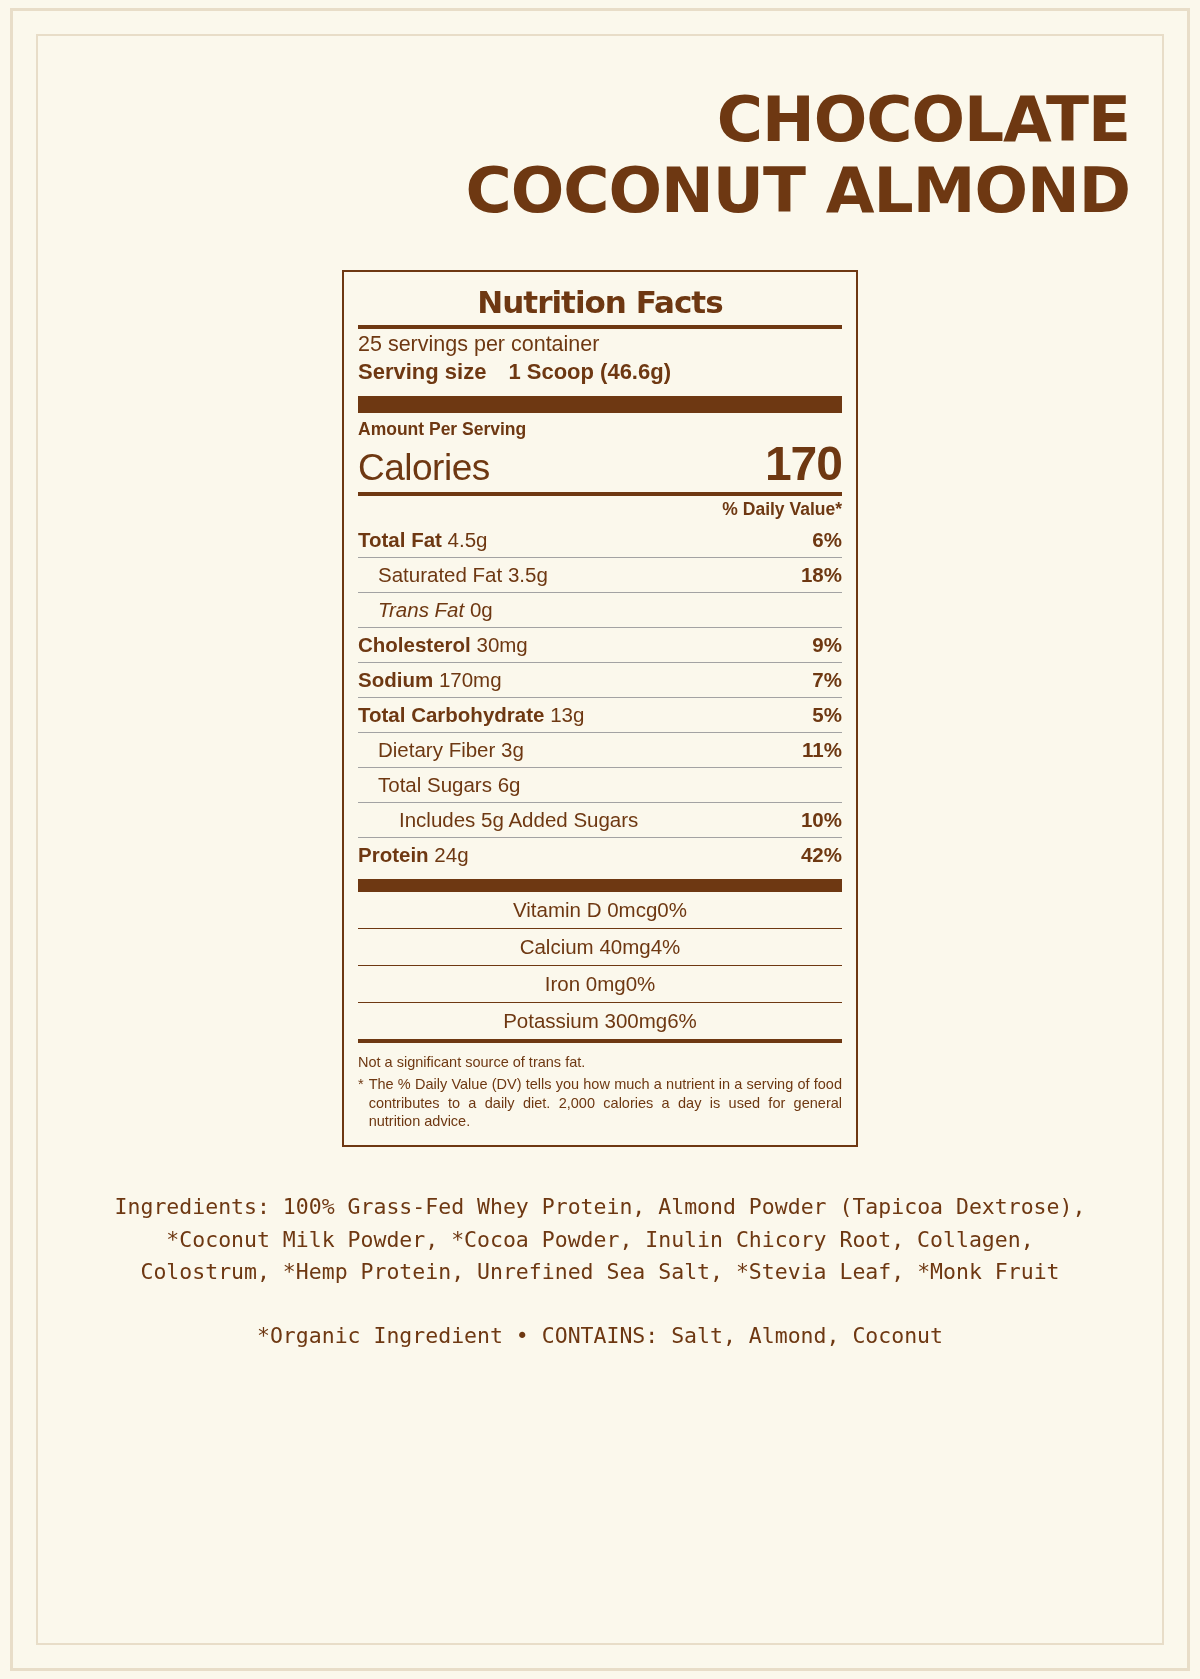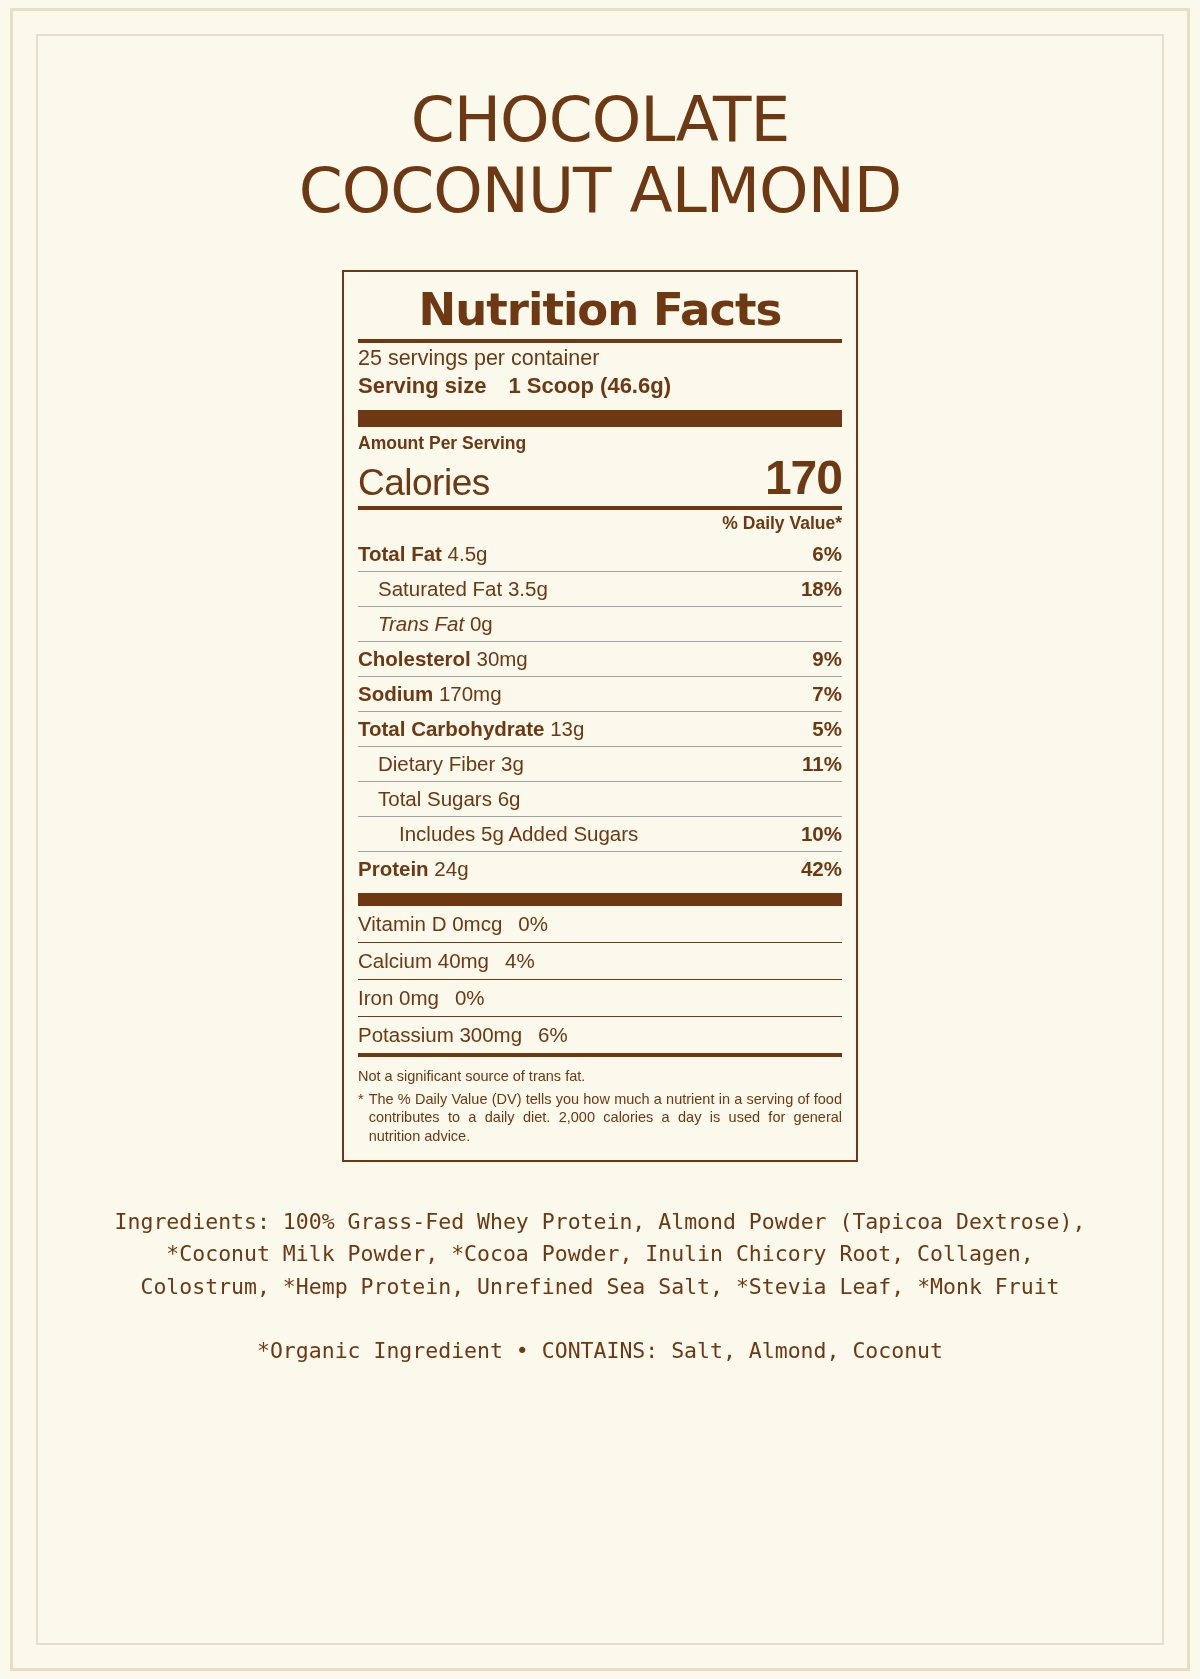--- a/index.html
+++ b/index.html
@@ -39,23 +39,23 @@
     border: 2px solid #e8ddc8;
     box-sizing: border-box;
   }
   .content {
     position: relative;
     z-index: 2;
     padding: 85px 70px 0 70px;
     box-sizing: border-box;
   }
   .product-title {
-    text-align: center;
+    text-align: right;
     font-family: "DejaVu Sans", sans-serif;
-    font-weight: normal;
+    font-weight: bold;
     font-size: 63px;
     line-height: 1.12;
     letter-spacing: -1px;
     color: #6e3812;
     margin: 0 0 44px 0;
   }
   .product-title .line {
     display: block;
     white-space: nowrap;
   }
@@ -70,21 +70,21 @@
     border: 2px solid #6e3812;
     box-sizing: border-box;
     padding: 10px 14px 14px 14px;
     background: #fbf8ec;
     color: #6e3812;
     font-family: "Liberation Sans", sans-serif;
   }
   .nf-title {
     font-family: "DejaVu Sans", sans-serif;
     font-weight: bold;
-    font-size: 45px;
+    font-size: 31px;
     line-height: 1.05;
     letter-spacing: -1px;
     text-align: center;
     margin: 4px 0 6px 0;
   }
   .rule-med { border-bottom: 4px solid #6e3812; }
   .rule-thick { height: 17px; background: #6e3812; margin: 6px 0 0 0; }
   .rule-thick2 { height: 13px; background: #6e3812; margin: 7px 0 0 0; }
 
   .servings {
@@ -138,26 +138,25 @@
     border-top: 1px solid #a3a3a3;
   }
   .nf-row:first-of-type { border-top: none; text-align: right; }
   .nf-row .lbl b { font-weight: bold; }
   .nf-row .lbl i { font-style: italic; }
   .nf-row .val { font-weight: bold; }
   .indent1 { padding-left: 20px; }
   .indent2 { padding-left: 41px; }
   .vit-row {
     display: flex;
-    justify-content: flex-start;
+    justify-content: center;
     align-items: baseline;
     font-size: 20.5px;
     padding: 6px 0 6px 0;
     border-top: 1px solid #6e3812;
-    gap: 16px;
   }
   .vit-row:first-child { border-top: none; }
   .footnote-block {
     padding-top: 10px;
     font-size: 14.5px;
     line-height: 1.28;
   }
   .footnote-star {
     display: flex;
     padding-top: 4px;

